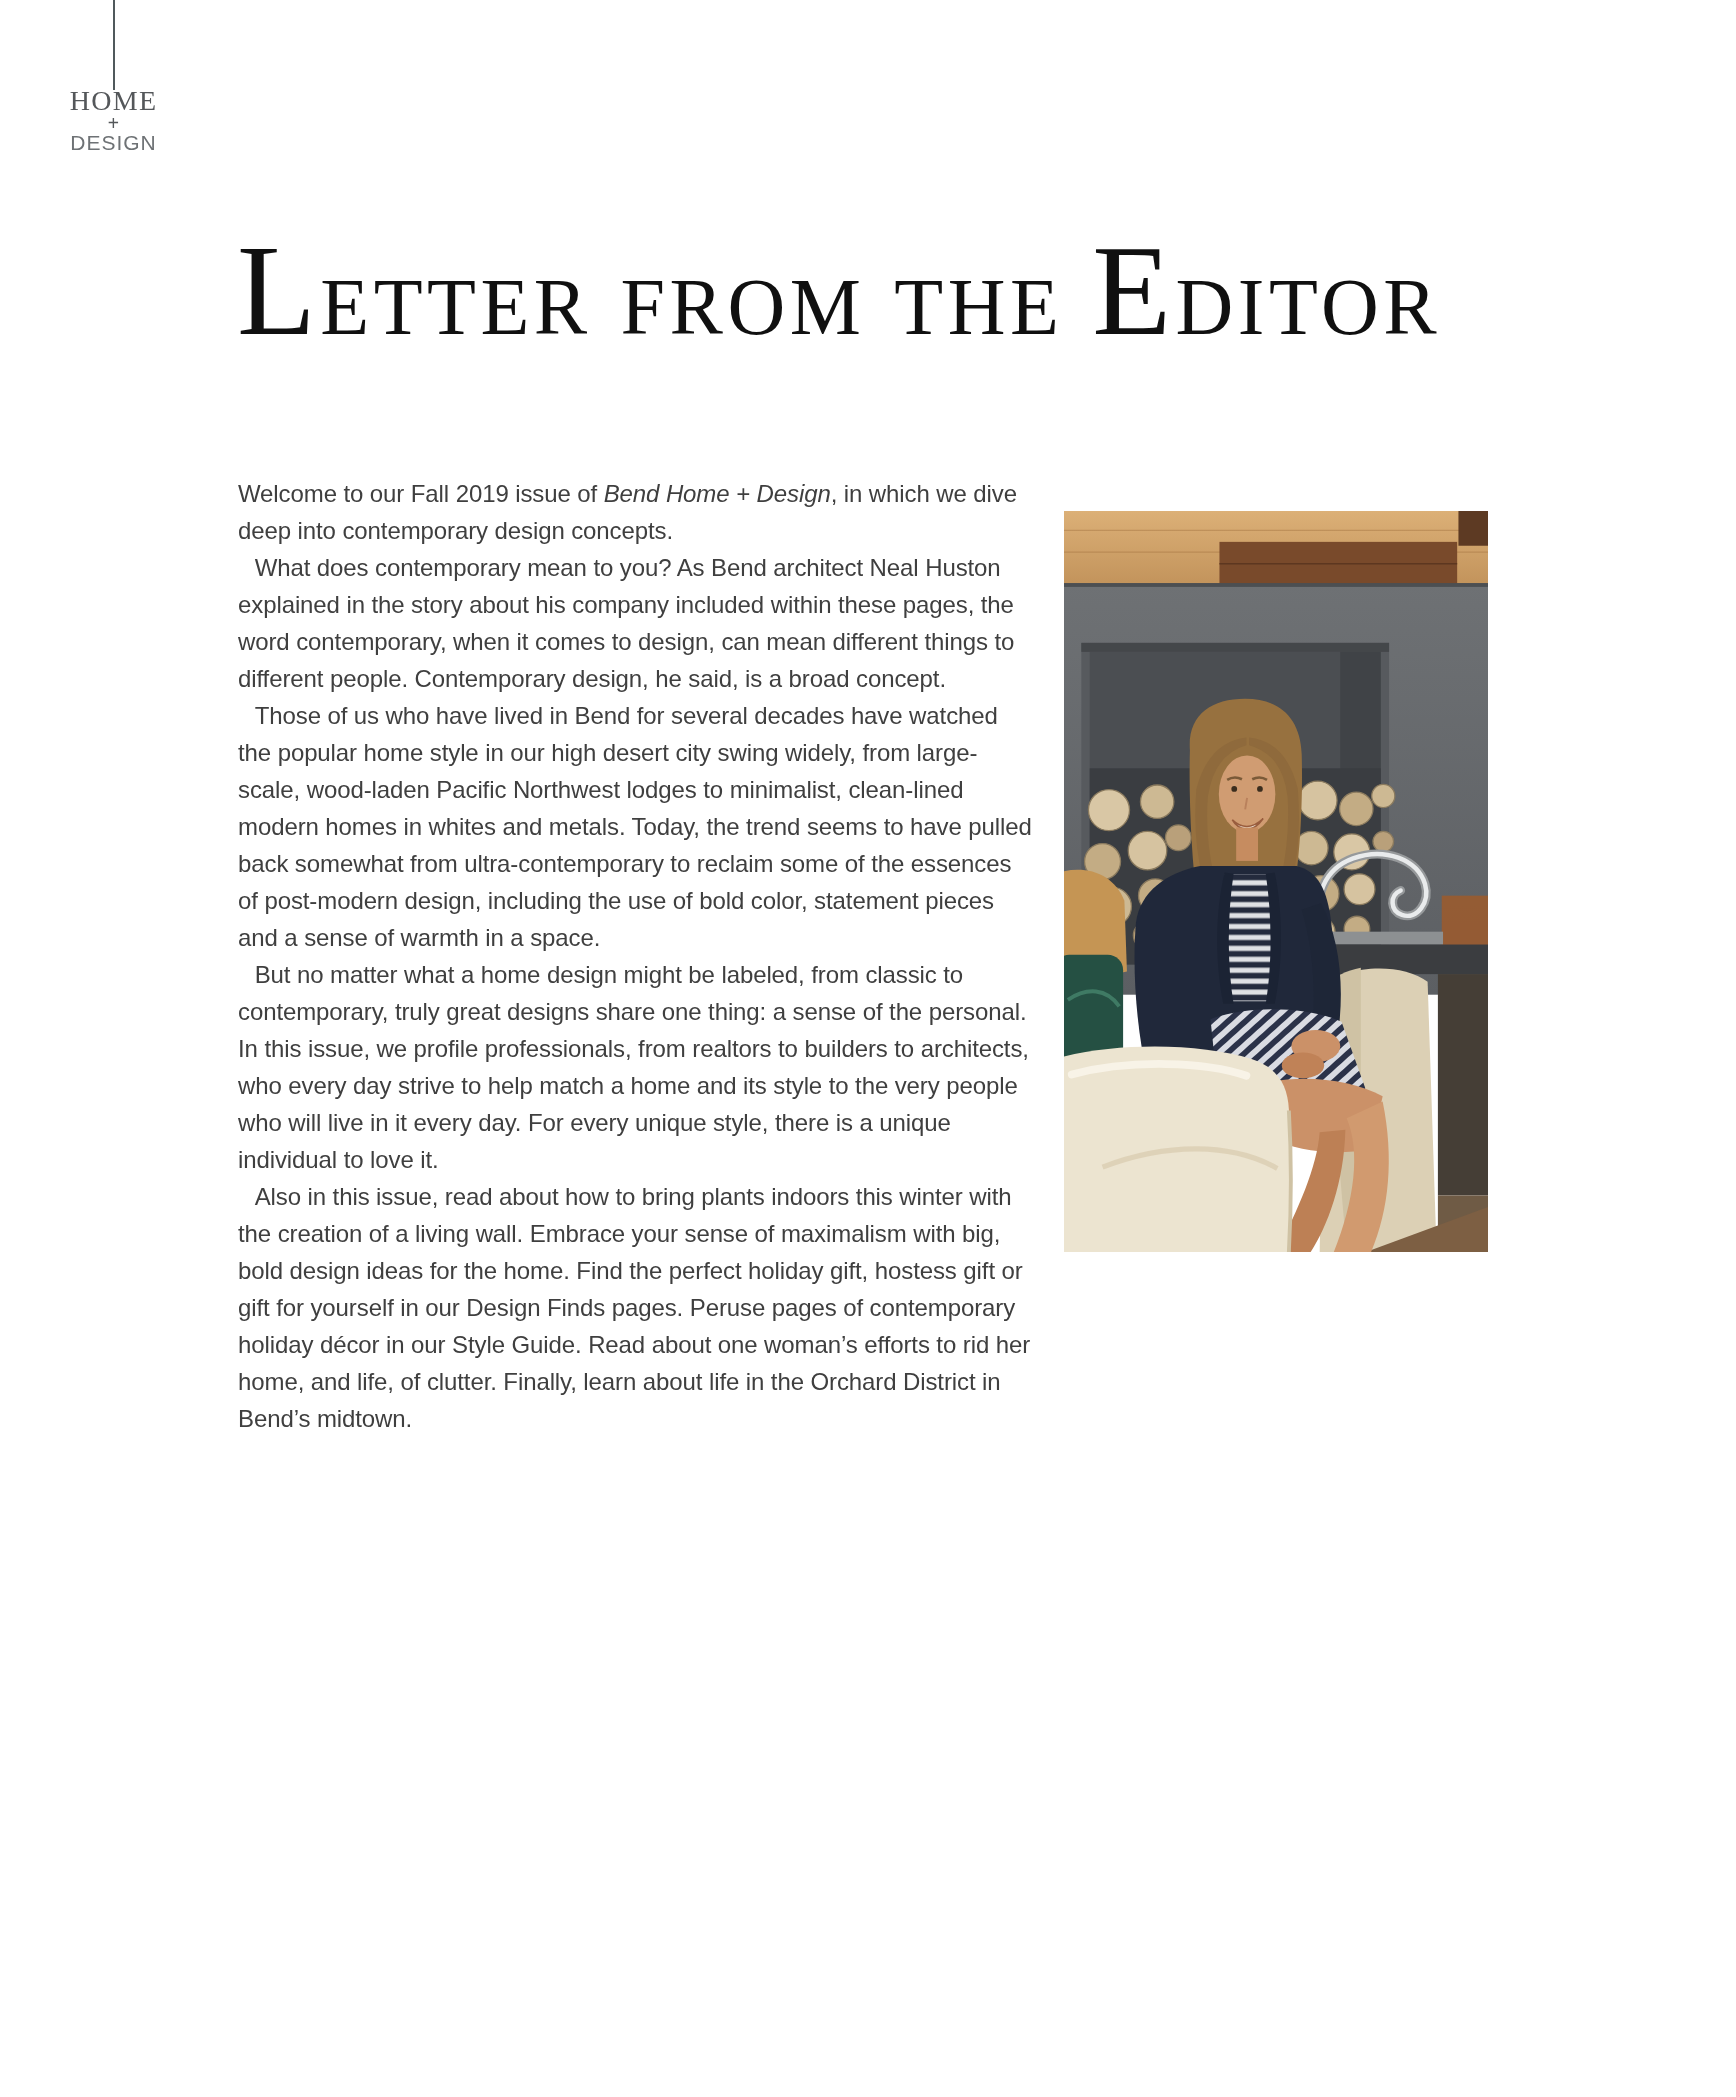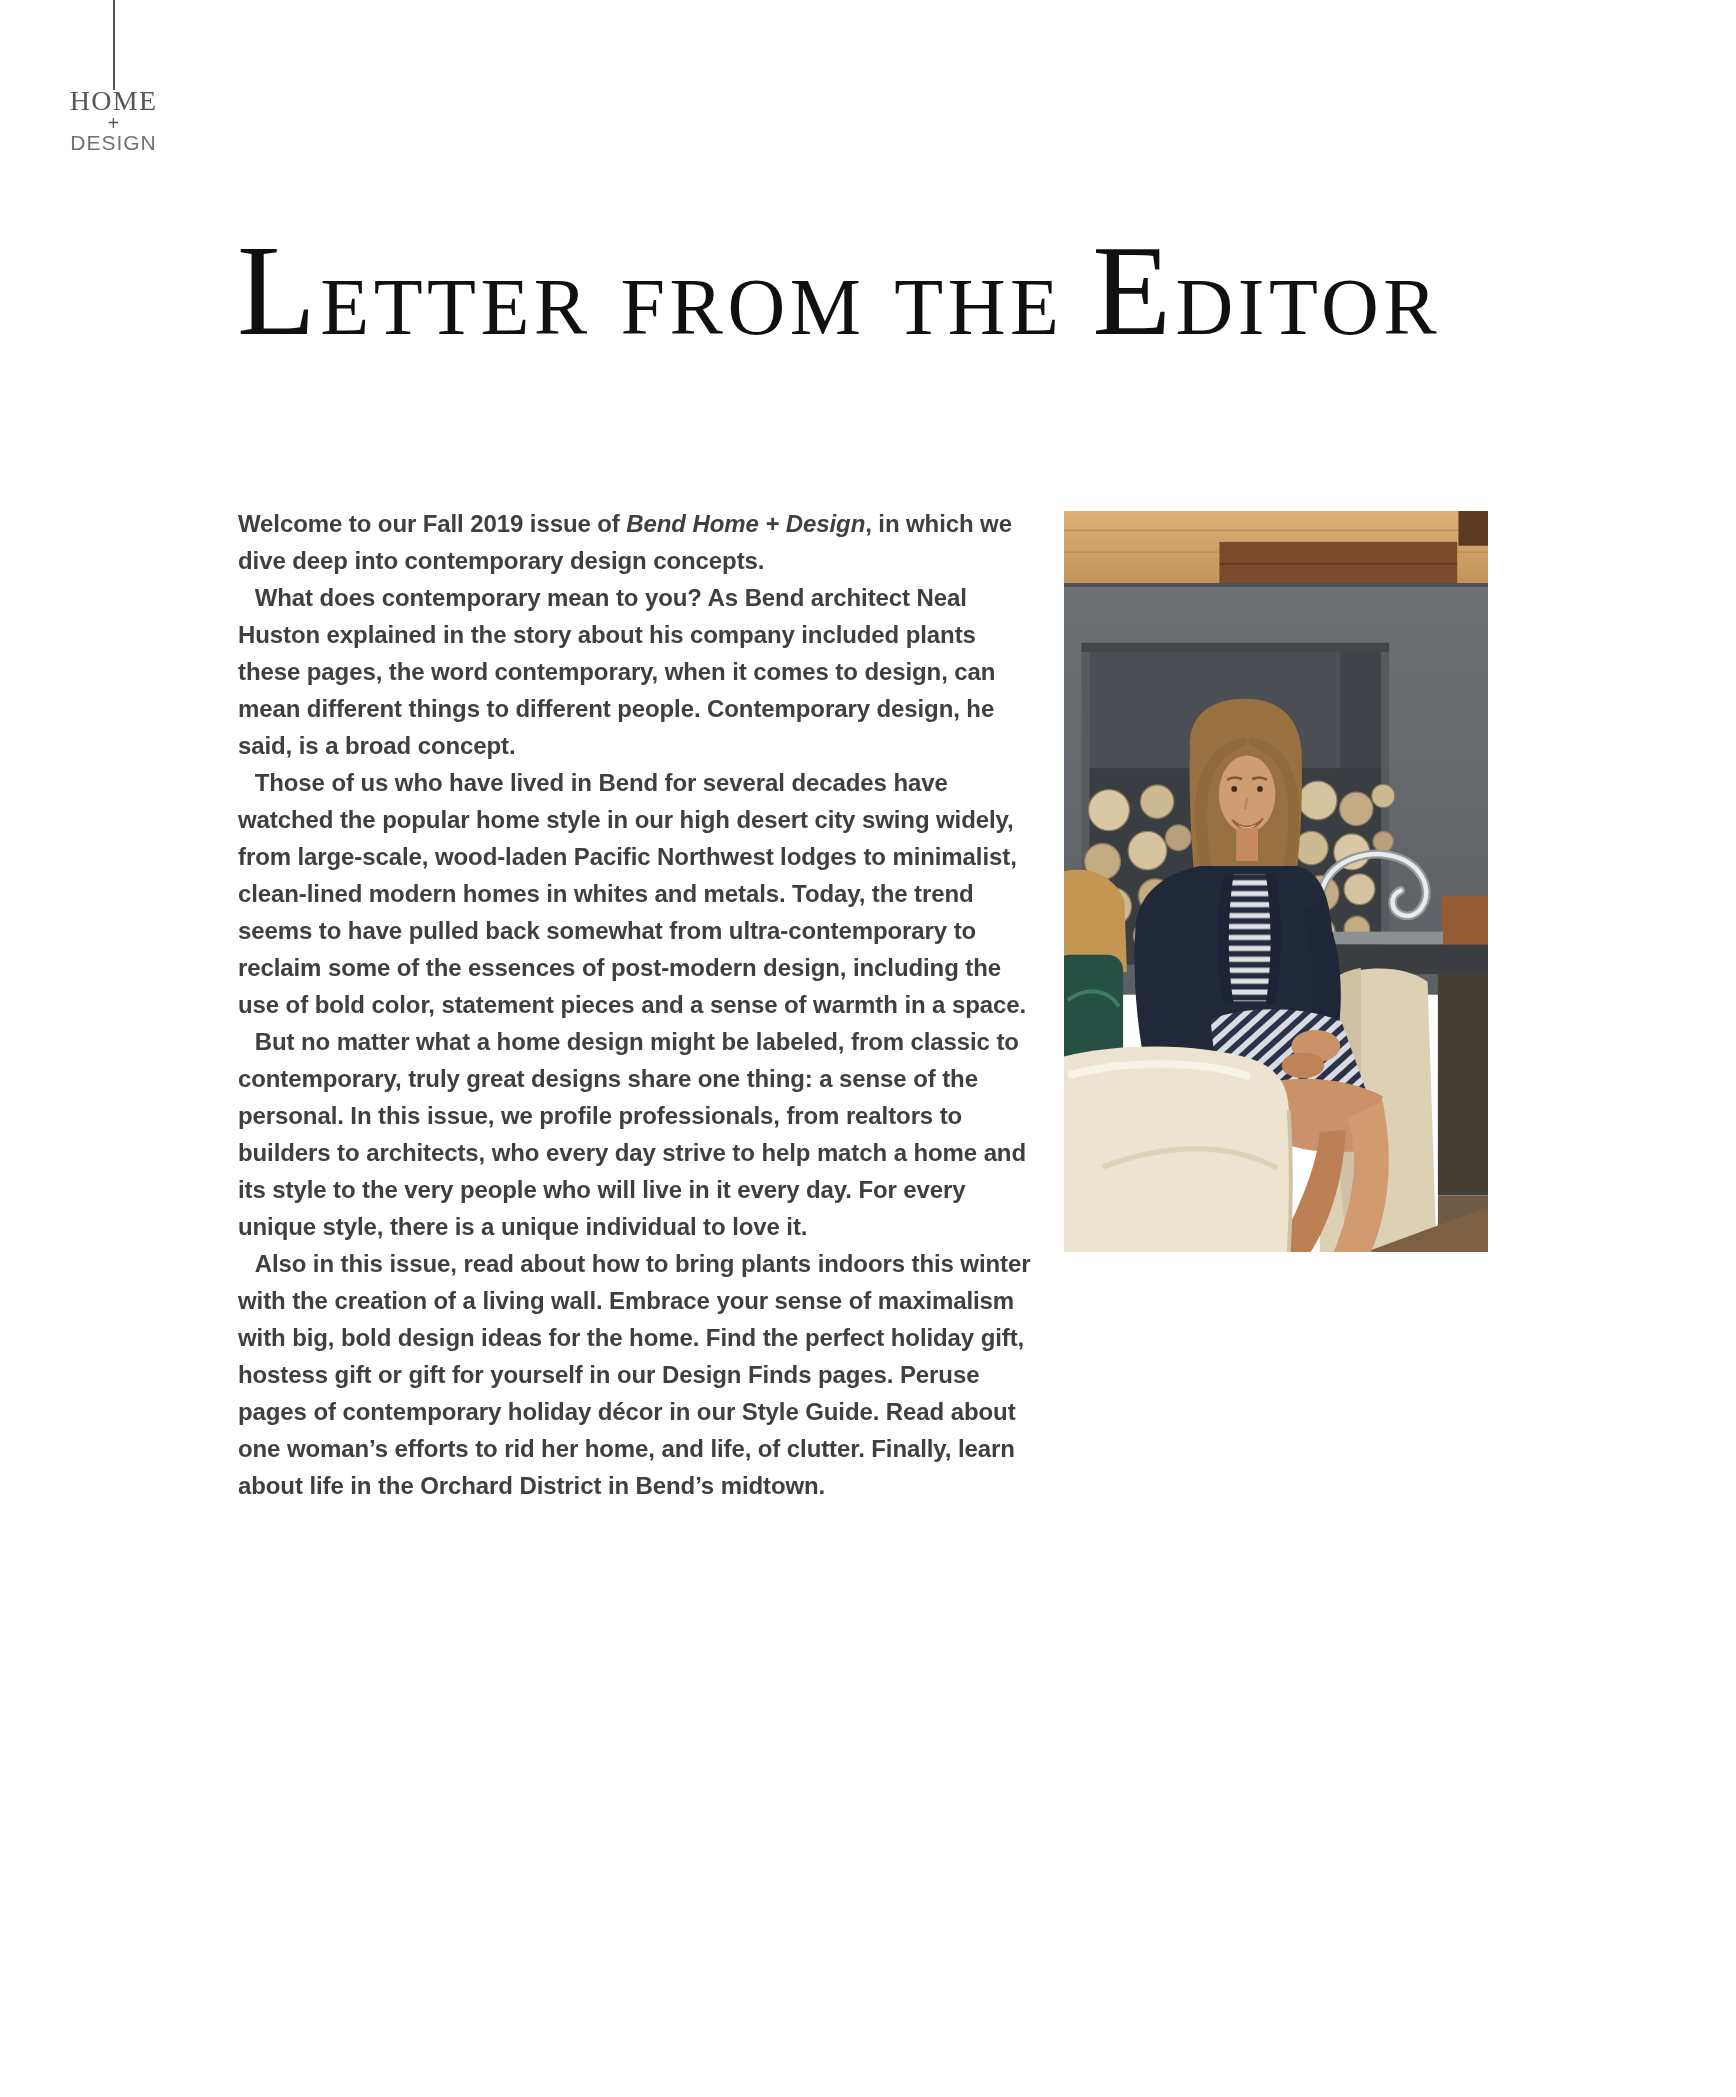--- a/index.html
+++ b/index.html
@@ -20,22 +20,22 @@
   
   .title{
     position:absolute;left:237px;top:226px;margin:0;white-space:nowrap;
     font-family:"Liberation Serif", serif;font-weight:400;color:#101010;
     letter-spacing:4.5px;word-spacing:19.3px;
   }
   .title .cap{font-size:129px;line-height:129px;}
   .title .sc{font-size:80px;line-height:129px;}
   
   .letter{
-    position:absolute;left:238px;top:505px;width:799px;
-    font-size:24px;line-height:37px;color:#3f3f3f;letter-spacing:-0.1px;font-weight:bold;
+    position:absolute;left:238px;top:475px;width:799px;
+    font-size:24px;line-height:37px;color:#3f3f3f;letter-spacing:-0.1px;
   }
   .letter p{margin:0;}
   .letter p.indent{text-indent:16.7px;}
   .letter em{font-style:italic;}
   .signoff{
     position:absolute;left:255px;top:1712px;
     font-size:24px;line-height:37px;color:#3f3f3f;
   }
   .signature{position:absolute;left:444px;top:1794px;width:334px;height:219px;}
   
@@ -59,21 +59,21 @@
   <div class="brand">
     <div class="brand-home">HOME</div>
     <div class="brand-plus">+</div>
     <div class="brand-design">DESIGN</div>
   </div>
 
   <h1 class="title"><span class="cap">L</span><span class="sc">ETTER</span> <span class="sc">FROM</span> <span class="sc">THE</span> <span class="cap">E</span><span class="sc">DITOR</span></h1>
 
   <div class="letter">
       <p class=""><span>Welcome to our Fall 2019 issue of </span><em>Bend Home + Design</em><span>, in which we dive deep into contemporary design concepts.</span></p>
-      <p class="indent"><span>What does contemporary mean to you? As Bend architect Neal Huston explained in the story about his company included plants these pages, the word contemporary, when it comes to design, can mean different things to different people. Contemporary design, he said, is a broad concept.</span></p>
+      <p class="indent"><span>What does contemporary mean to you? As Bend architect Neal Huston explained in the story about his company included within these pages, the word contemporary, when it comes to design, can mean different things to different people. Contemporary design, he said, is a broad concept.</span></p>
       <p class="indent"><span>Those of us who have lived in Bend for several decades have watched the popular home style in our high desert city swing widely, from large-scale, wood-laden Pacific Northwest lodges to minimalist, clean-lined modern homes in whites and metals. Today, the trend seems to have pulled back somewhat from ultra-contemporary to reclaim some of the essences of post-modern design, including the use of bold color, statement pieces and a sense of warmth in a space.</span></p>
       <p class="indent"><span>But no matter what a home design might be labeled, from classic to contemporary, truly great designs share one thing: a sense of the personal. In this issue, we profile professionals, from realtors to builders to architects, who every day strive to help match a home and its style to the very people who will live in it every day. For every unique style, there is a unique individual to love it.</span></p>
       <p class="indent"><span>Also in this issue, read about how to bring plants indoors this winter with the creation of a living wall. Embrace your sense of maximalism with big, bold design ideas for the home. Find the perfect holiday gift, hostess gift or gift for yourself in our Design Finds pages. Peruse pages of contemporary holiday décor in our Style Guide. Read about one woman’s efforts to rid her home, and life, of clutter. Finally, learn about life in the Orchard District in Bend’s midtown.</span></p>
     </div>
 
   <div class="signoff">
     <div>Kim Cooper Findling</div>
     <div>Editor</div>
   </div>
 

